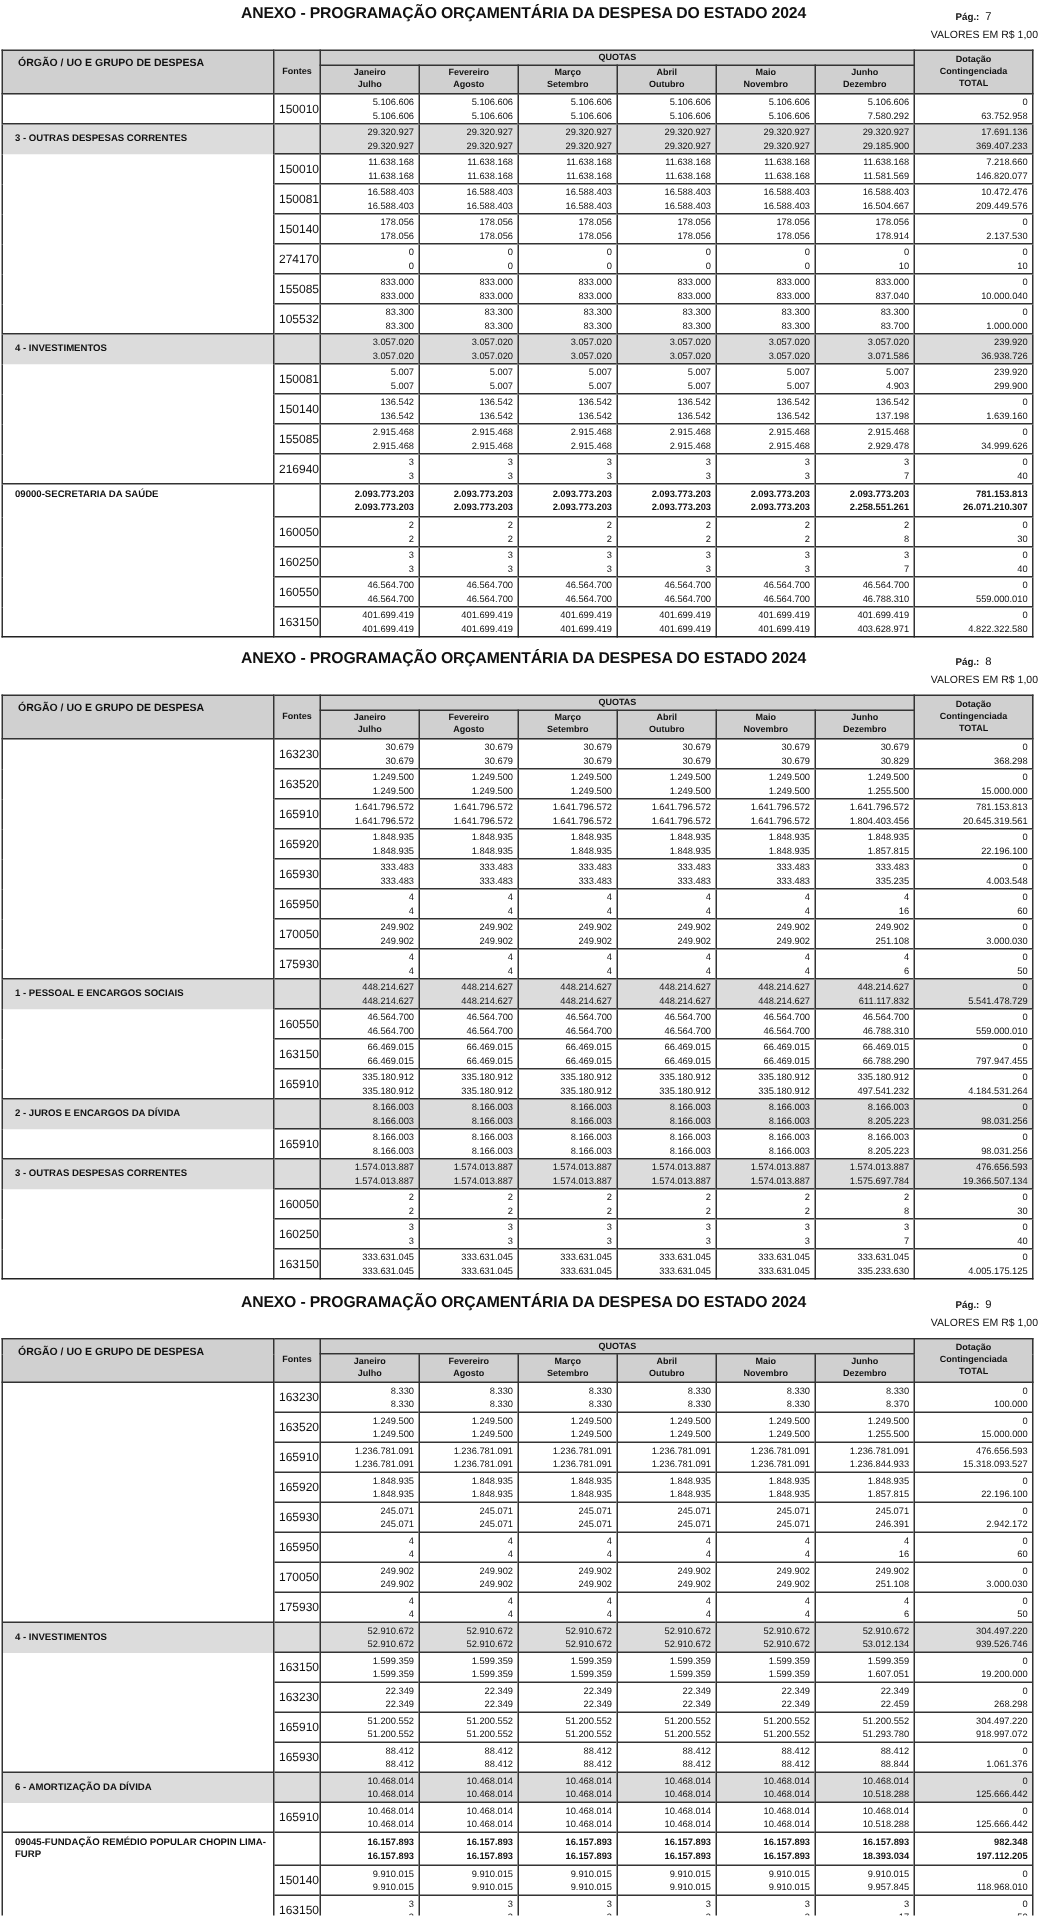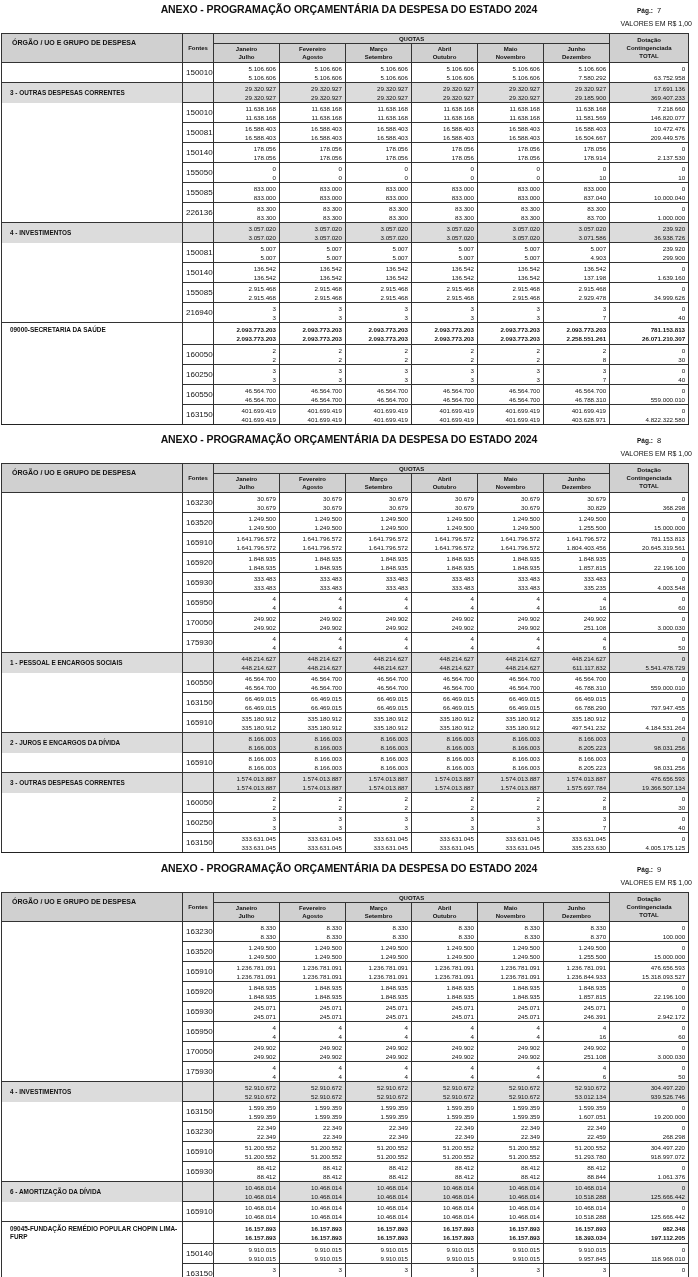--- a/index.html
+++ b/index.html
@@ -237,21 +237,21 @@
               <div>178.056</div>
               <div>178.914</div>
             </td>
             <td class="v">
               <div>0</div>
               <div>2.137.530</div>
             </td>
           </tr>
           <tr class="r">
             <td class="lbl" style="border-top: none; background: rgb(255, 255, 255);"></td>
-            <td class="ft">155050</td>
+            <td class="ft">274170</td>
             <td class="v">
               <div>0</div>
               <div>0</div>
             </td>
             <td class="v">
               <div>0</div>
               <div>0</div>
             </td>
             <td class="v">
               <div>0</div>
@@ -301,21 +301,21 @@
               <div>833.000</div>
               <div>837.040</div>
             </td>
             <td class="v">
               <div>0</div>
               <div>10.000.040</div>
             </td>
           </tr>
           <tr class="r">
             <td class="lbl" style="border-top: none; background: rgb(255, 255, 255);"></td>
-            <td class="ft">226136</td>
+            <td class="ft">105532</td>
             <td class="v">
               <div>83.300</div>
               <div>83.300</div>
             </td>
             <td class="v">
               <div>83.300</div>
               <div>83.300</div>
             </td>
             <td class="v">
               <div>83.300</div>

